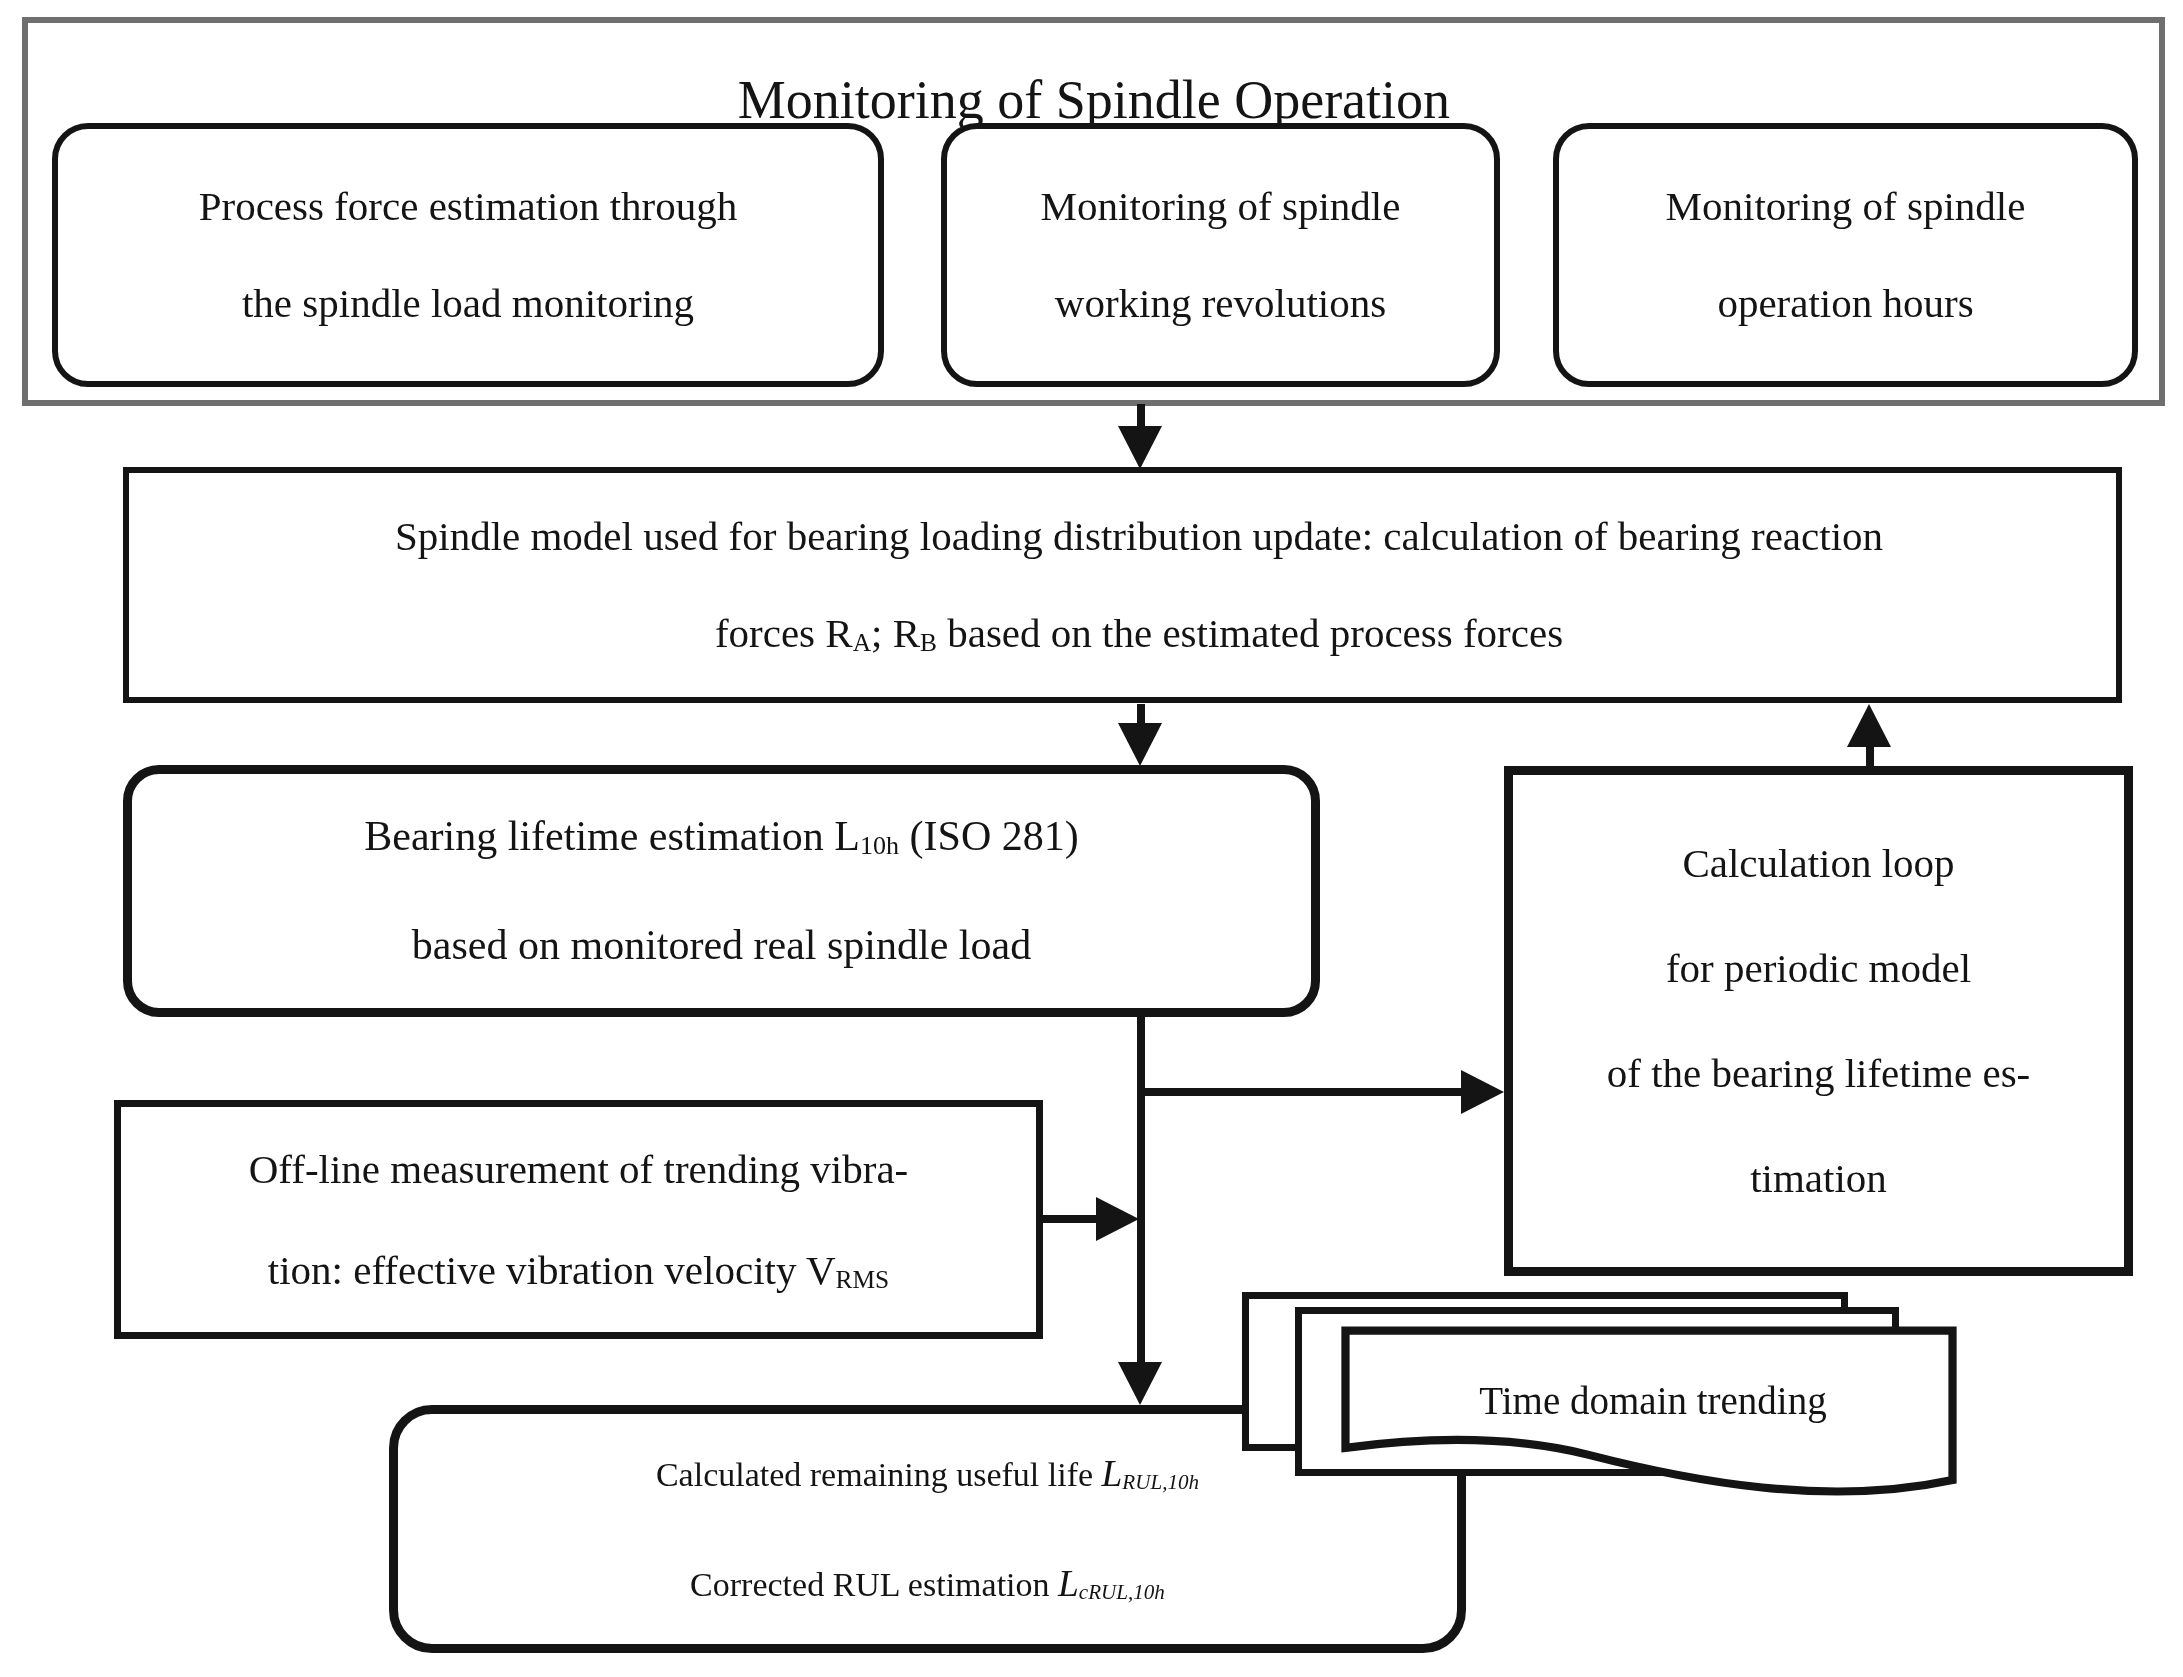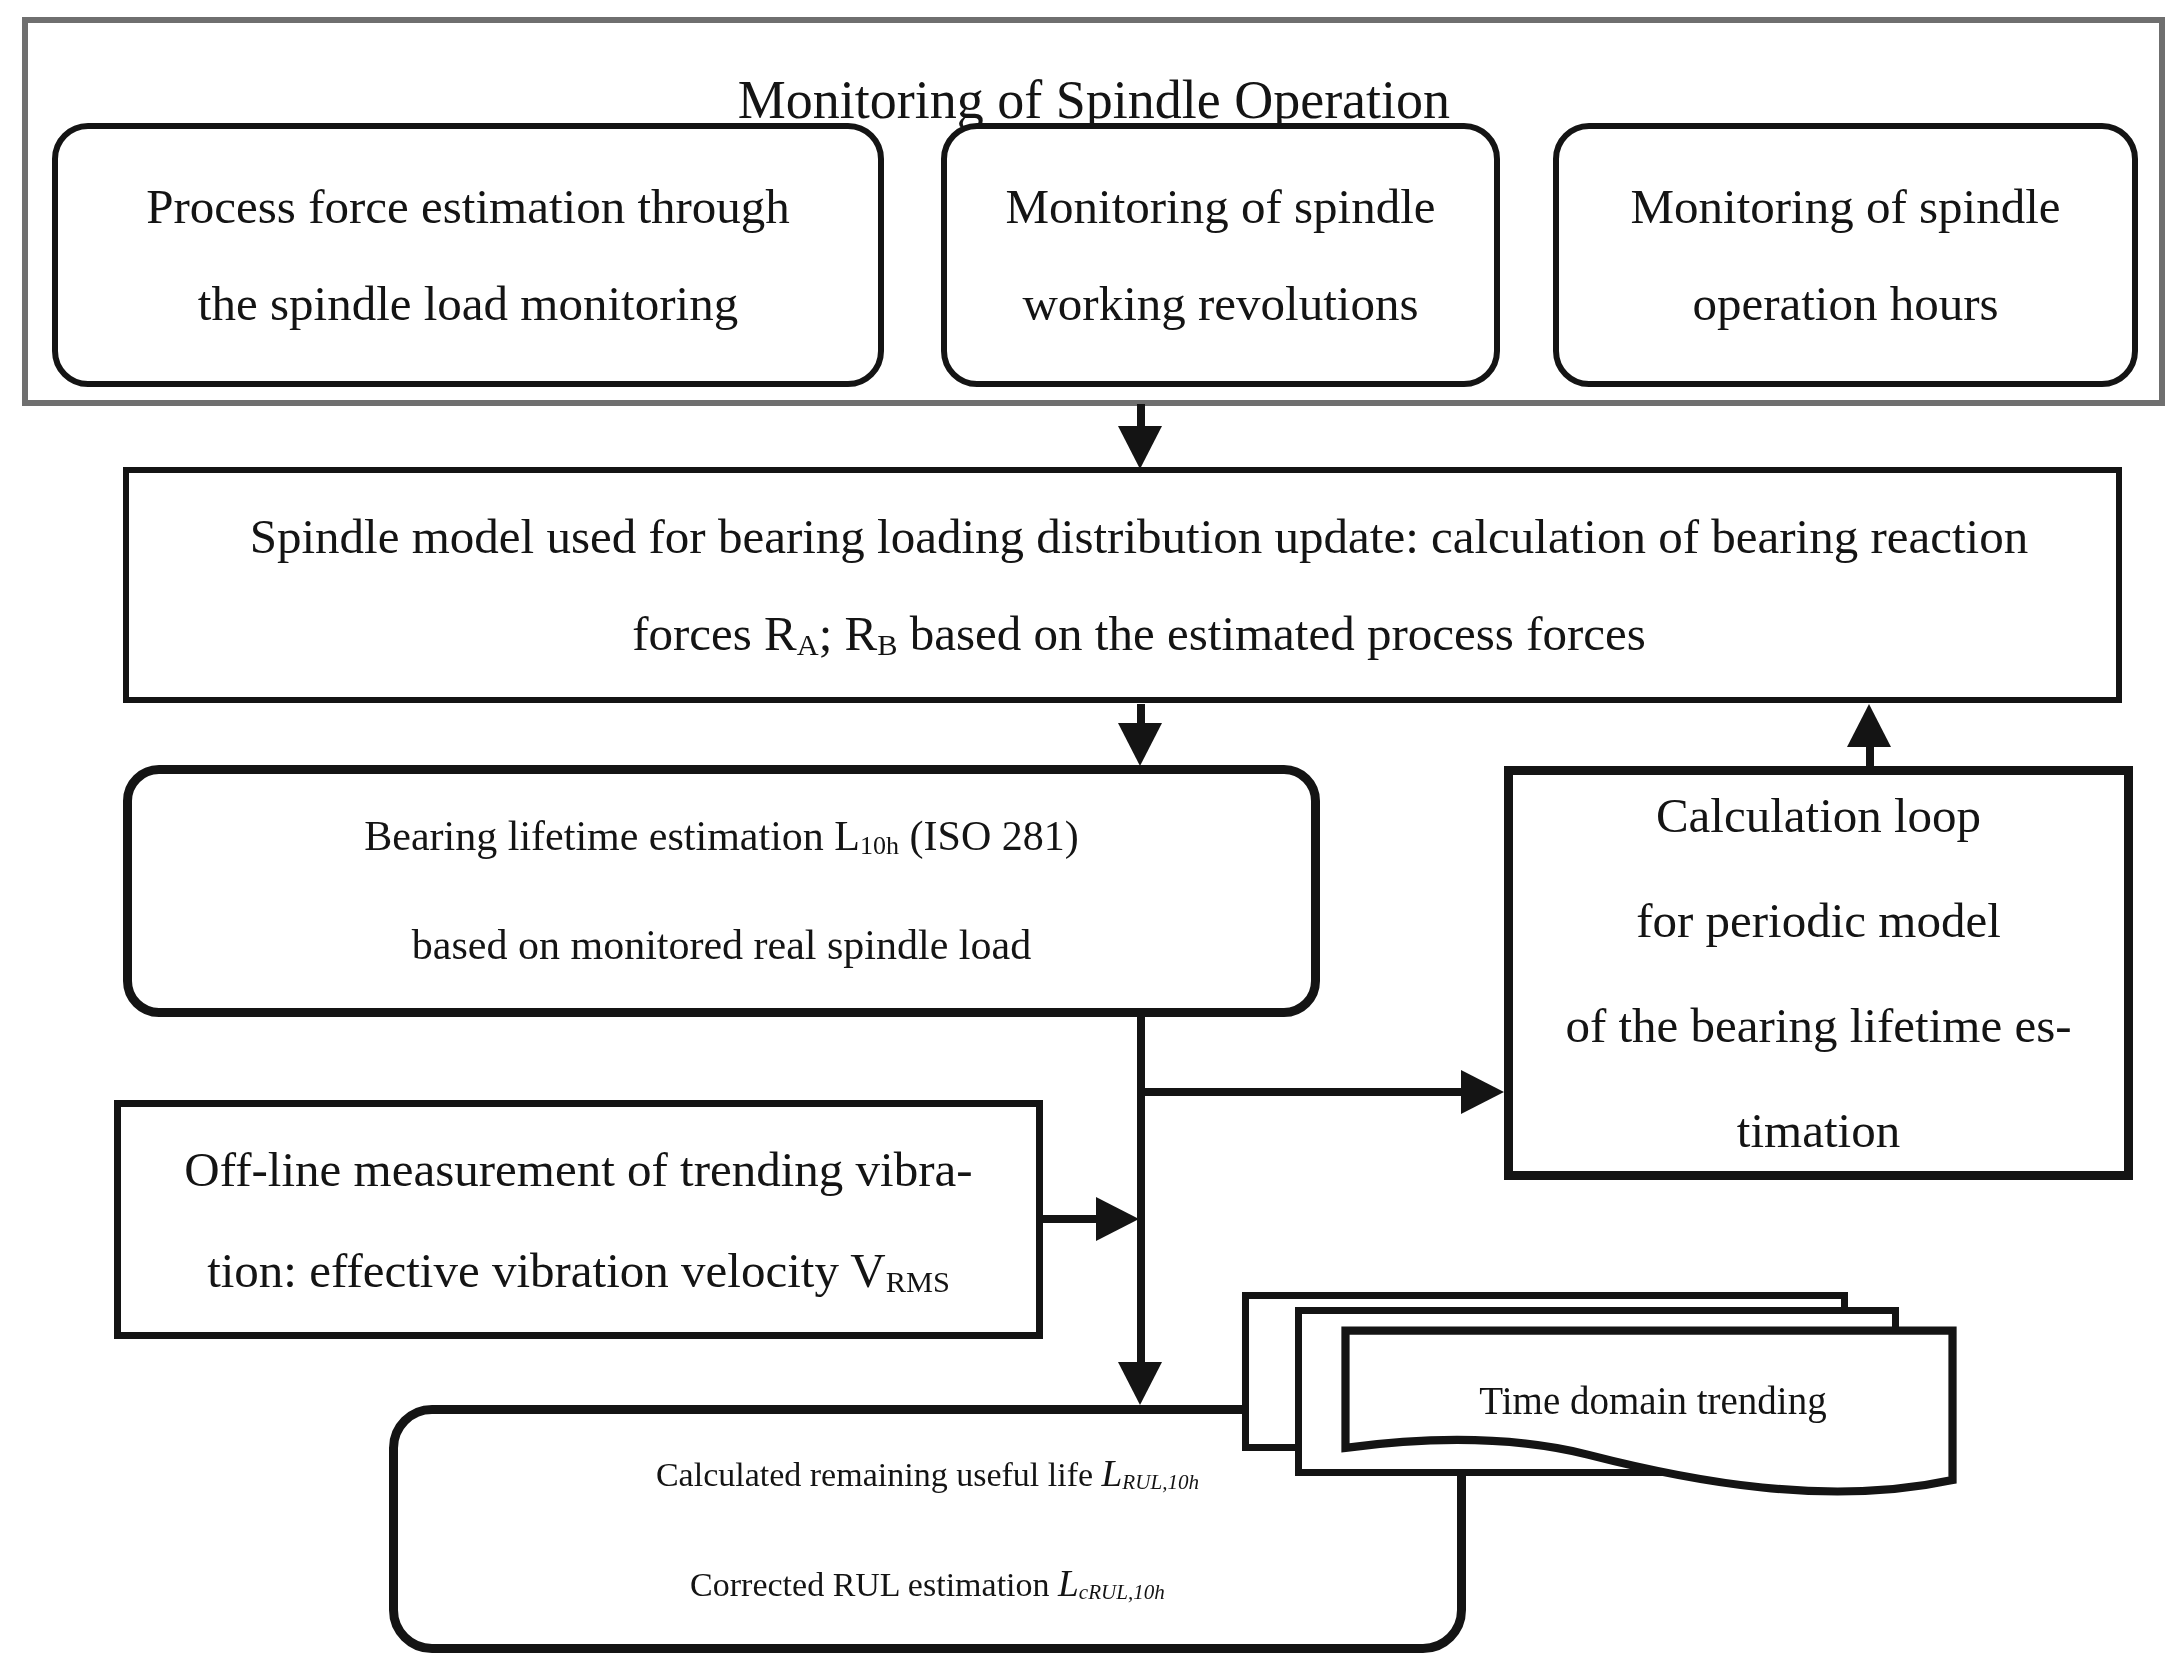--- a/index.html
+++ b/index.html
@@ -4,21 +4,21 @@
 <style>
   html,body { margin:0; padding:0; background:#ffffff; }
   body { width:2183px; height:1678px; position:relative; overflow:hidden;
          font-family:"Liberation Serif","DejaVu Serif",serif; color:#141414; }
 
   .abs { position:absolute; }
 
   
   .box { position:absolute; background:#ffffff; border:6.7px solid #141414;
          display:flex; flex-direction:column; justify-content:center;
-         text-align:center; font-size:49px; box-sizing:border-box; }
+         text-align:center; font-size:41px; box-sizing:border-box; }
   .rounded  { border-radius:36px; }
   .rounded-lg { border-radius:43px; }
   .thick { border-width:9px; }
   .bold  { font-weight:normal;gap:12px; }
 
   .tline { line-height:97px; white-space:nowrap; }
   .tline-w { line-height:101px; white-space:nowrap; }
   .tline-c { line-height:105px; white-space:nowrap; }
 
   sub { font-size:0.62em; vertical-align:-0.15em; line-height:0; letter-spacing:0; }
@@ -81,21 +81,21 @@
 </div>
 
 <div class="vline" style="left:1137px; top:704px; height:24px;"></div>
 <div class="head-down" style="left:1118px; top:723px;"></div>
 
 <div class="box rounded thick bold" style="left:123px; top:765px; width:1197px; height:252px; font-size:42px;">
   <div class="tline"><span>Bearing lifetime estimation L</span><sub>10h</sub><span> (ISO 281)</span></div>
   <div class="tline">based on monitored real spindle load</div>
 </div>
 
-<div class="box thick" style="left:1504px; top:766px; width:629px; height:414px;">
+<div class="box thick" style="left:1504px; top:766px; width:629px; height:510px;">
   <div class="tline-c">Calculation loop</div>
   <div class="tline-c">for periodic model</div>
   <div class="tline-c">of the bearing lifetime es-</div>
   <div class="tline-c">timation</div>
 </div>
 
 <div class="vline" style="left:1866px; top:742px; height:24px;"></div>
 <div class="head-up" style="left:1847px; top:704px;"></div>
 
 <div class="vline" style="left:1137px; top:1013px; height:353px;"></div>

